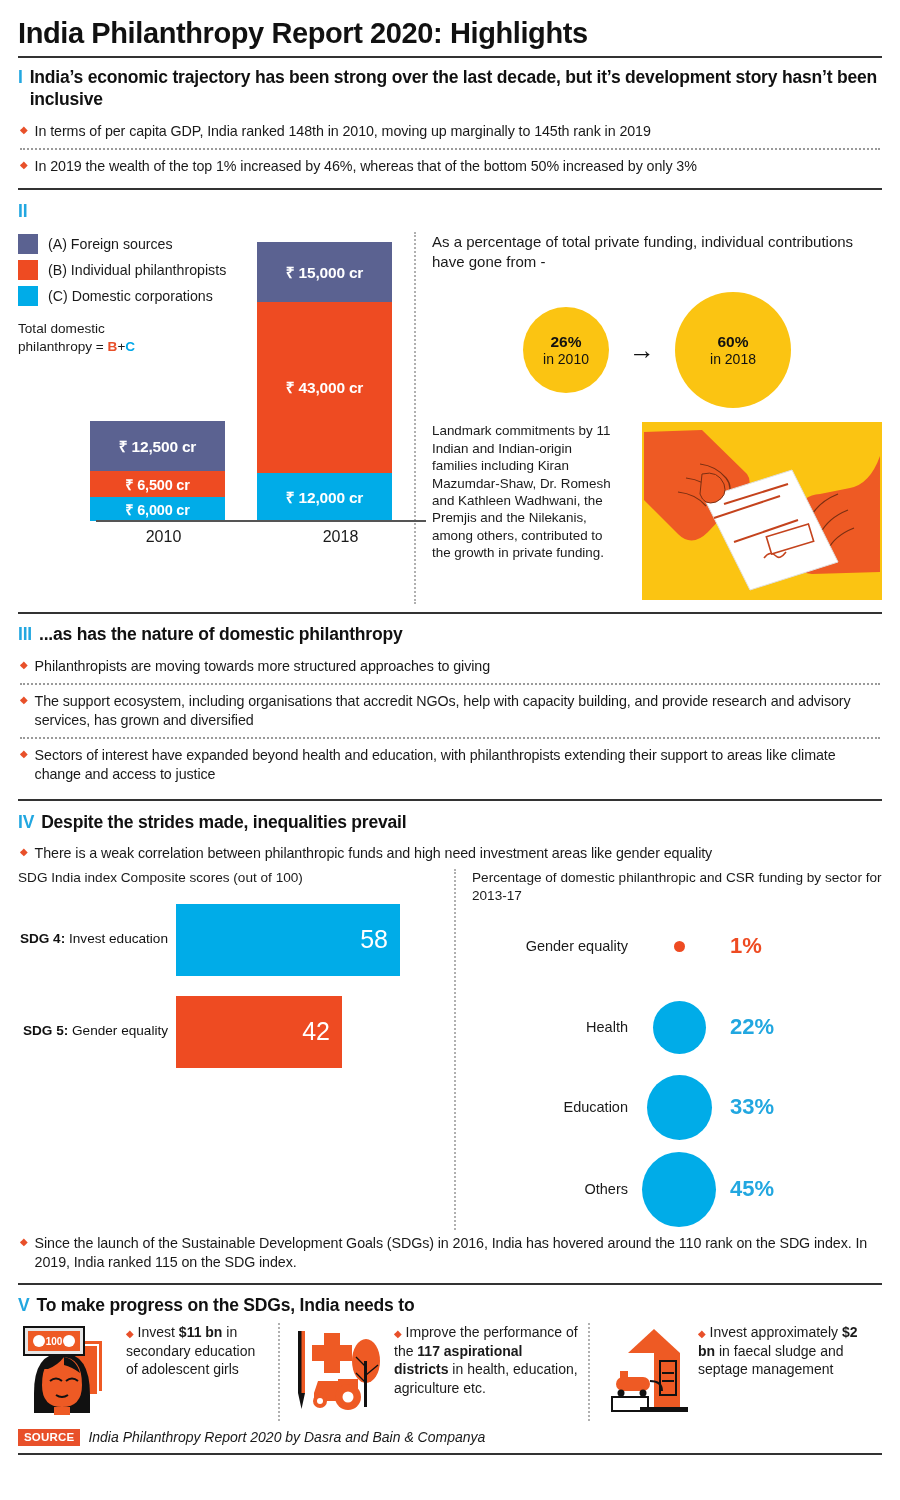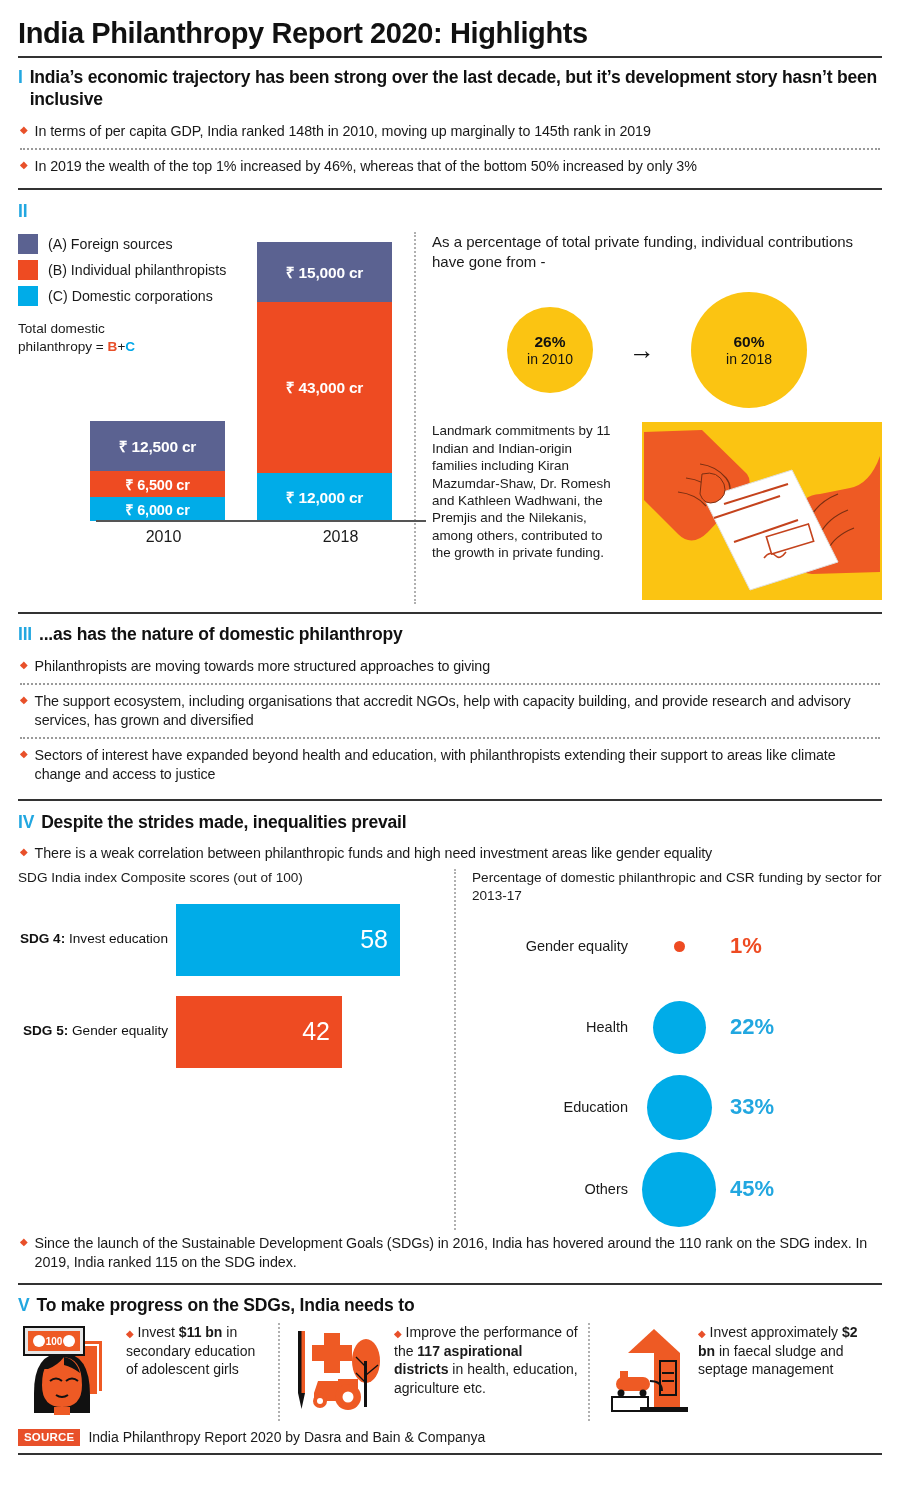--- a/index.html
+++ b/index.html
@@ -60,21 +60,21 @@
   .seg {
     display: flex; align-items: center; justify-content: center;
     color: #fff; font-weight: bold; font-size: 15.5px; letter-spacing: -0.2px;
   }
   .xlabel {
     position: absolute; top: 296px; width: 135px; text-align: center;
     font-size: 16px; color: #1a1a1a;
   }
 
   .intro2 { font-size: 15px; line-height: 1.33; color: #1a1a1a; }
-  .circ-wrap { display: flex; align-items: center; justify-content: center; gap: 36px; margin-top: 20px; }
+  .circ-wrap { display: flex; align-items: center; justify-content: center; gap: 20px; margin-top: 20px; }
   .circ {
     border-radius: 50%; background: #fbc412;
     display: flex; flex-direction: column; align-items: center; justify-content: center;
     line-height: 1.18; color: #111;
   }
   .circ .pct { font-weight: bold; font-size: 15.5px; }
   .circ .yr { font-size: 14px; }
   .arrow { font-size: 26px; color: #111; }
 
   .land { display: flex; gap: 30px; margin-top: 14px; }
@@ -109,21 +109,21 @@
   .v-txt { font-size: 14px; line-height: 1.34; color: #1a1a1a; }
   .v-txt b { font-weight: bold; }
   .v-sep { border-left: 2px dotted #b0b0b0; align-self: stretch; margin: 0 10px; }
 
   
   .source-row { display: flex; align-items: center; gap: 8px; margin-top: 8px; }
   .source-tag {
     background: #e8502a; color: #fff; font-size: 11.5px; font-weight: bold;
     padding: 2px 6px 3px 6px; letter-spacing: 0.2px;
   }
-  .source-txt { font-size: 14px; color: #1a1a1a; }
+  .source-txt { font-size: 14px; color: #1a1a1a; font-style: italic; }
   .bottom-rule { border-top: 2.5px solid #333; margin-top: 7px; }
 </style>
 </head>
 <body>
 
 <div class="page">
 
   <div class="title">India Philanthropy Report 2020: Highlights</div>
   <div class="rule-thick" style="margin-top:8px;border-top-width:2px"></div>
 

